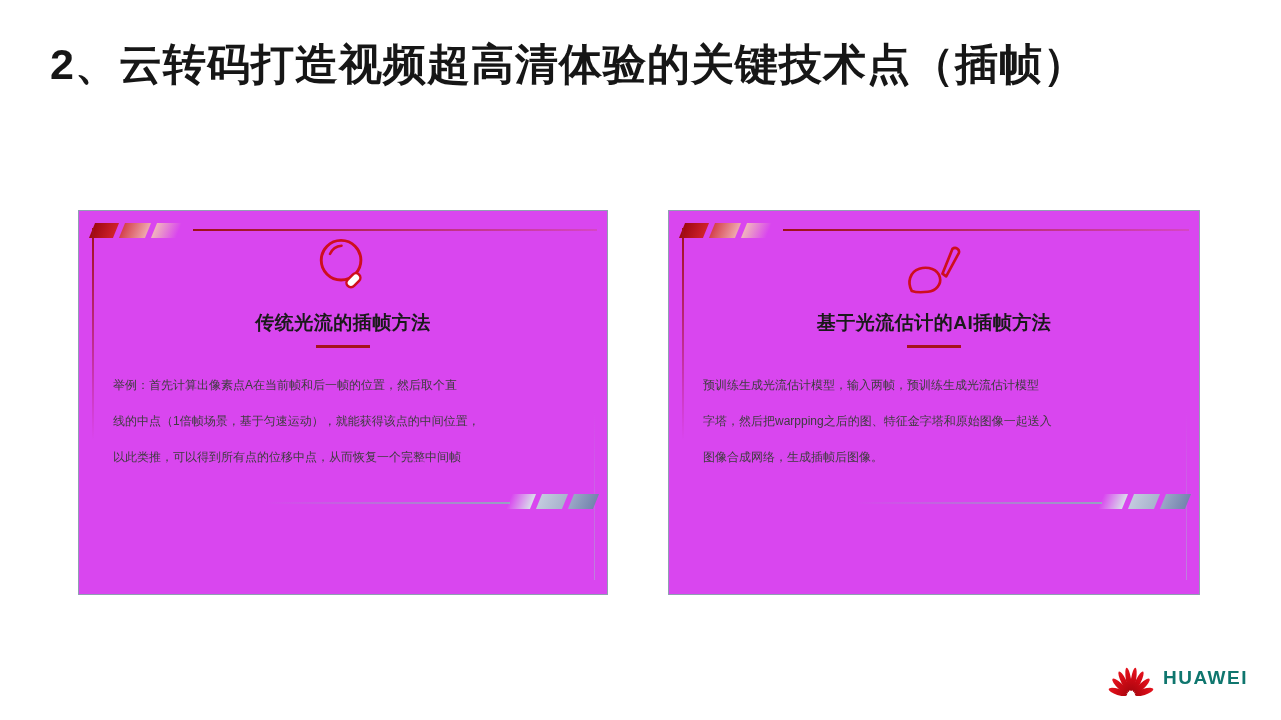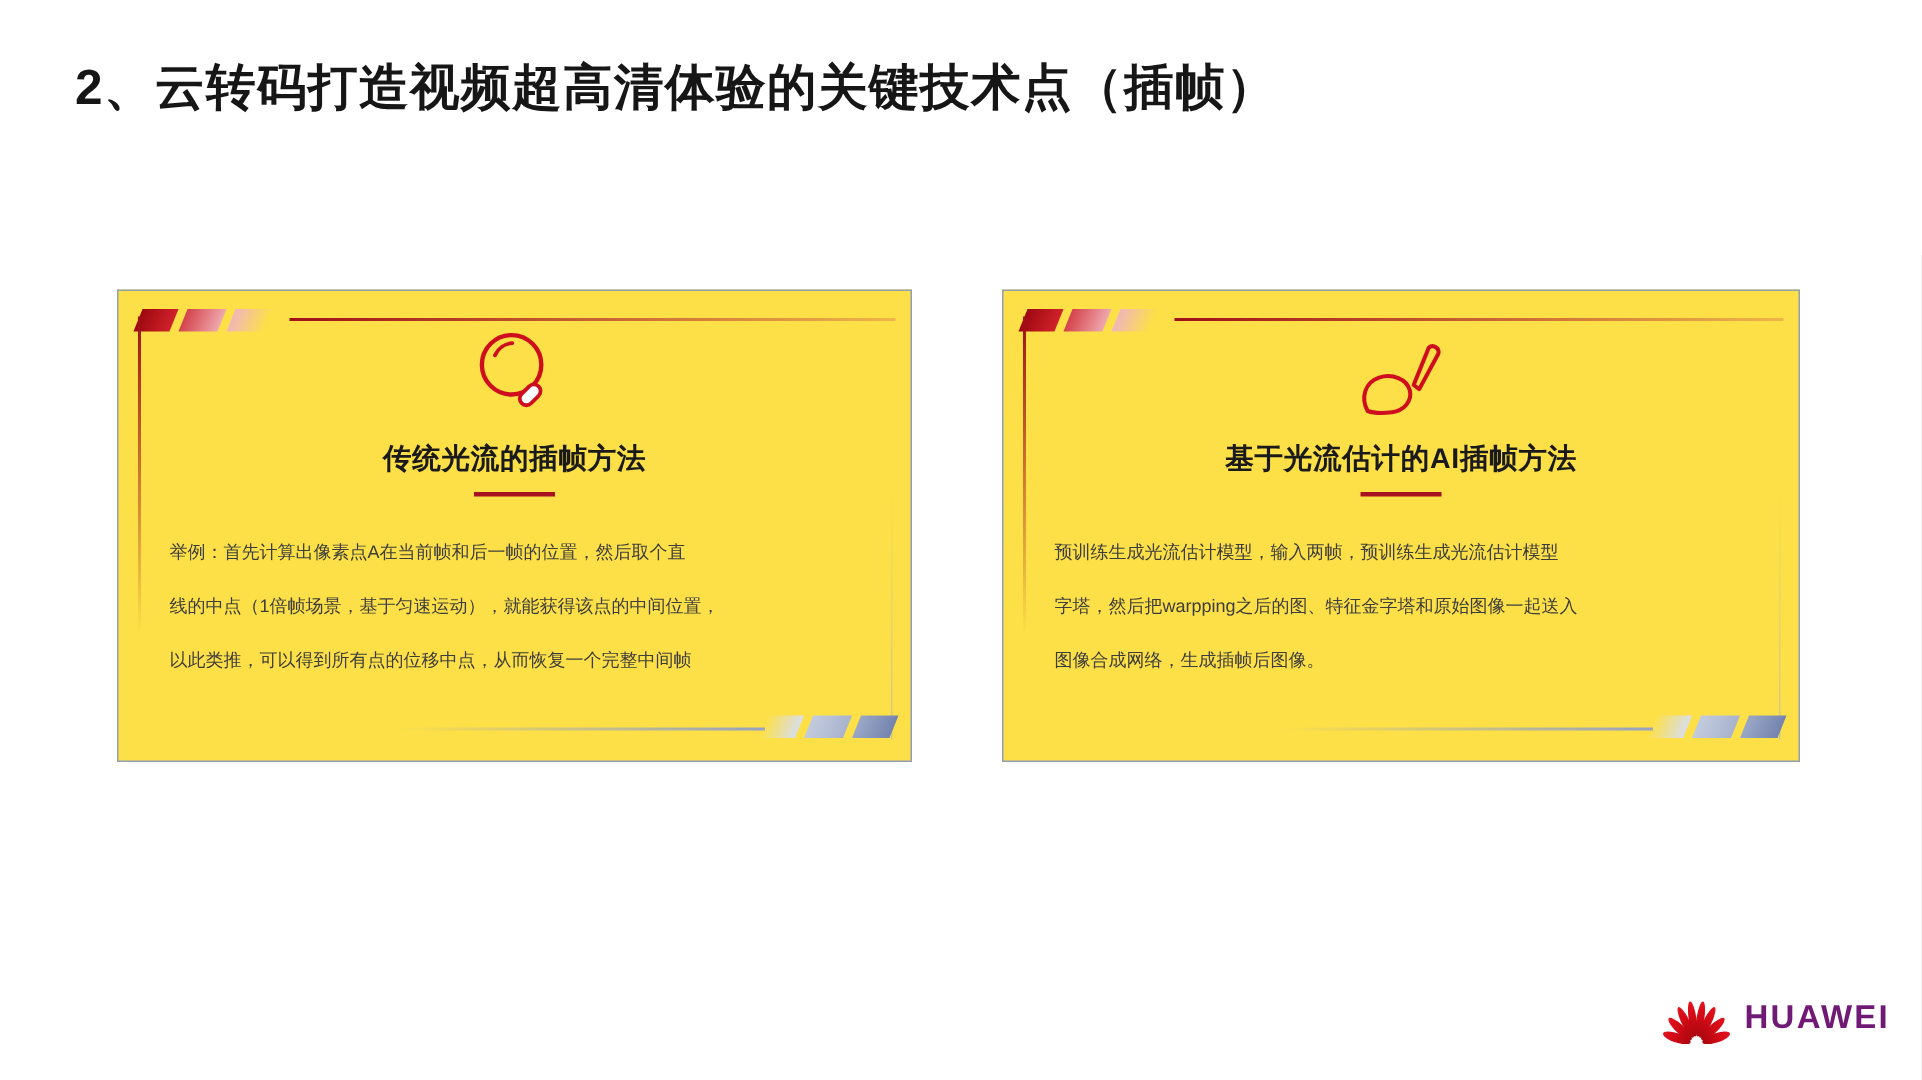--- a/index.html
+++ b/index.html
@@ -2,26 +2,26 @@
 <html><head>
 <meta charset="utf-8">
 <style>
   html,body{margin:0;padding:0;background:#e9e9e9;}
   .slide{
     position:relative;width:1281px;height:720px;background:#ffffff;
     font-family:"Liberation Sans",sans-serif;overflow:hidden;margin:0 auto;
   }
   .slide-title{
     position:absolute;left:50px;top:36px;margin:0;
-    font-size:33px;font-weight:700;color:#161616;letter-spacing:1px;white-space:nowrap;
+    font-size:43px;font-weight:700;color:#161616;letter-spacing:1px;white-space:nowrap;
   }
   
   .card{
-    position:absolute;top:193px;width:530px;height:315px;
-    background:#fde047;border:1px solid #90a0b2;box-sizing:border-box;
+    position:absolute;top:210px;width:530px;height:385px;
+    background:#d946ef;border:1px solid #90a0b2;box-sizing:border-box;
   }
   .card-1{left:78px;}
   .card-2{left:668px;width:532px;}
   .sh{display:inline-block;height:15px;transform:skewX(-22deg);}
   .tl-shapes{position:absolute;left:13px;top:12px;display:flex;gap:6px;}
   .sh-r1{width:24px;background:linear-gradient(90deg,#9e0810,#d0222b);}
   .sh-r2{width:26px;background:linear-gradient(90deg,#d4424b,#efa9ae);}
   .sh-r3{width:25px;background:linear-gradient(90deg,#f0b6bb,rgba(255,255,255,0));}
   .tl-line{position:absolute;left:114px;right:10px;top:18px;height:1.5px;
     background:linear-gradient(to right,#9e1018,rgba(205,70,80,0.28));}
@@ -43,21 +43,21 @@
   .card-underline{
     position:absolute;top:134px;left:50%;transform:translateX(-50%);
     width:54px;height:3px;background:#a6121f;
   }
   .card-body{
     position:absolute;top:156px;left:34px;right:6px;margin:0;
     font-size:12px;line-height:36px;color:#3d3d3d;white-space:pre-line;
   }
   
   .brand{position:absolute;left:1108px;top:660px;display:flex;align-items:center;gap:9px;}
-  .brand-text{font-size:22px;font-weight:700;letter-spacing:1.5px;color:#701a75;}
+  .brand-text{font-size:19px;font-weight:700;letter-spacing:1.5px;color:#0f766e;}
 </style>
 </head>
 <body>
 
 <div class="slide">
 
   <h1 class="slide-title">2、云转码打造视频超高清体验的关键技术点（插帧）</h1>
 
   <section class="card card-1">
     <div class="tl-shapes">

